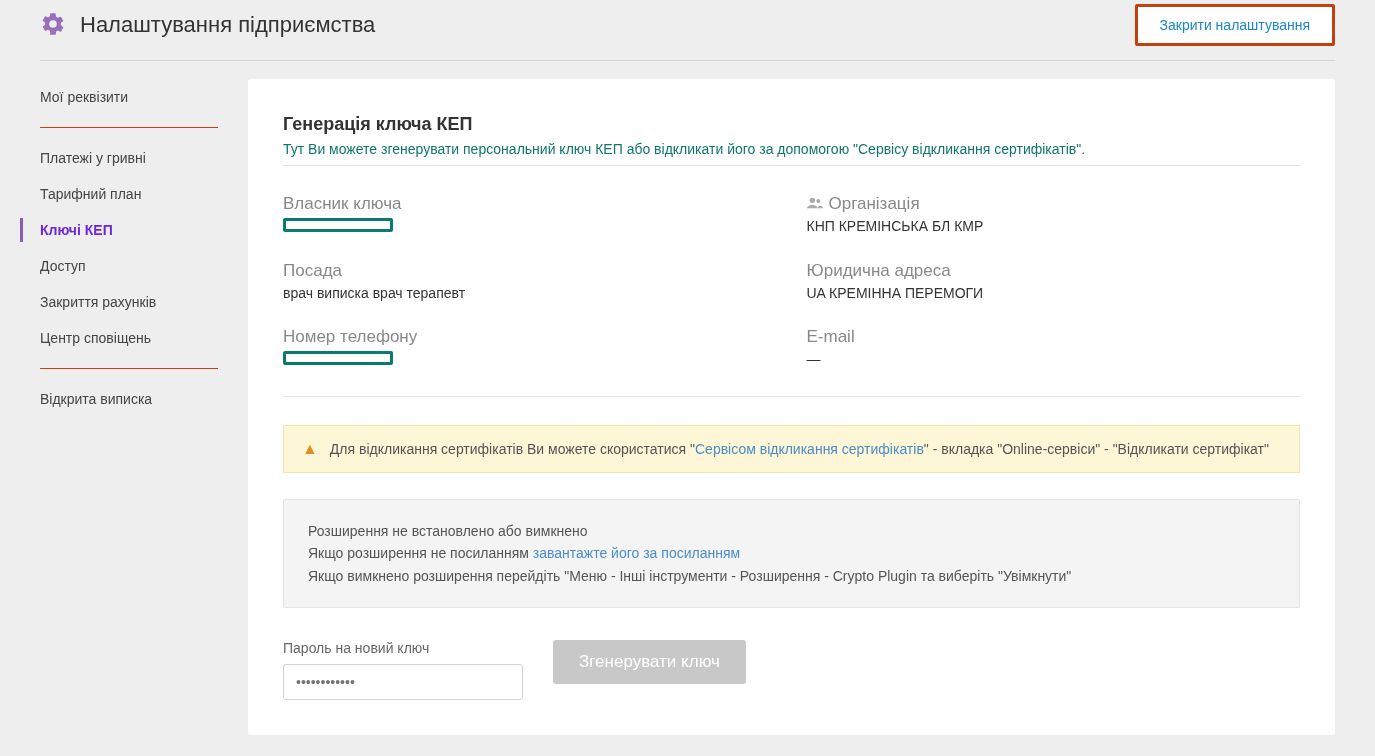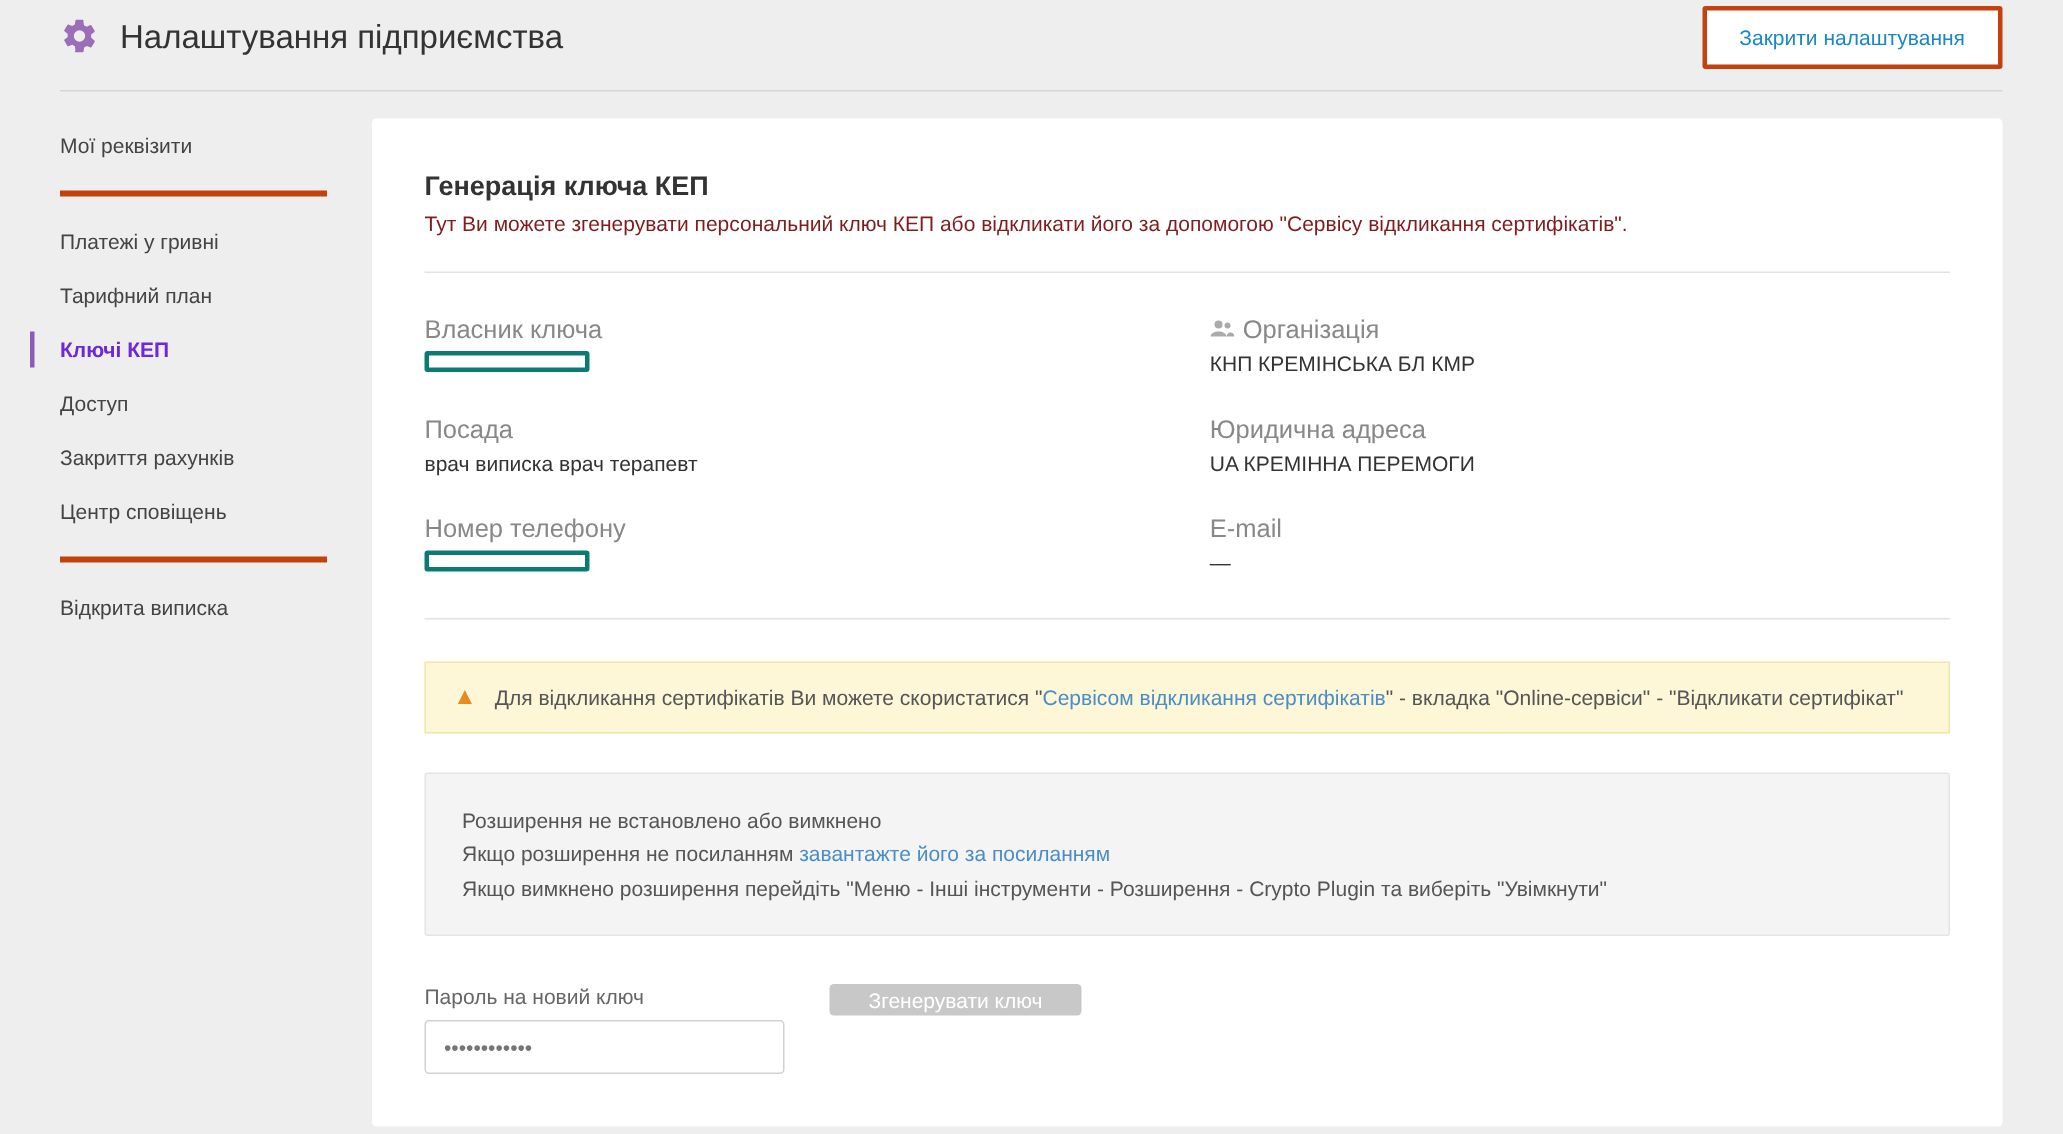--- a/index.html
+++ b/index.html
@@ -45,21 +45,21 @@
   }
   .layout {
     display: flex;
     gap: 30px;
   }
   .sidebar {
     width: 178px;
     flex-shrink: 0;
   }
   .side-group {
-    border-bottom: 4px solid #c2410c;
+    border-bottom: 1px solid #c2410c;
     padding-bottom: 12px;
     margin-bottom: 12px;
   }
   .side-item {
     padding: 10px 0;
     color: #444;
     font-size: 14px;
     cursor: pointer;
     position: relative;
   }
@@ -82,22 +82,22 @@
     border-radius: 3px;
     padding: 35px;
   }
   .section-title {
     font-size: 18px;
     font-weight: 700;
     color: #333;
     margin-bottom: 6px;
   }
   .section-desc {
-    color: #7f1d1d;
-    margin-bottom: 24px;
+    color: #0f766e;
+    margin-bottom: 8px;
   }
   .divider {
     border-top: 1px solid #e2e2e2;
     margin-bottom: 28px;
   }
   .info-grid {
     display: grid;
     grid-template-columns: 1fr 1fr;
     column-gap: 30px;
     row-gap: 26px;
@@ -162,26 +162,26 @@
   .pw-input {
     width: 240px;
     height: 36px;
     border: 1px solid #d2d2d2;
     border-radius: 3px;
     padding: 0 12px;
     font-size: 14px;
     color: #333;
   }
   .gen-btn {
-    height: 21px;
+    height: 44px;
     padding: 0 26px;
     border: none;
     background: #c8c8c8;
     color: #fff;
-    font-size: 14px;
+    font-size: 17px;
     border-radius: 3px;
     cursor: not-allowed;
   }
   .people-icon { width:16px; height:12px; }
 </style>
 </head>
 <body>
 
 <div class="page">
   <div class="header-row">

